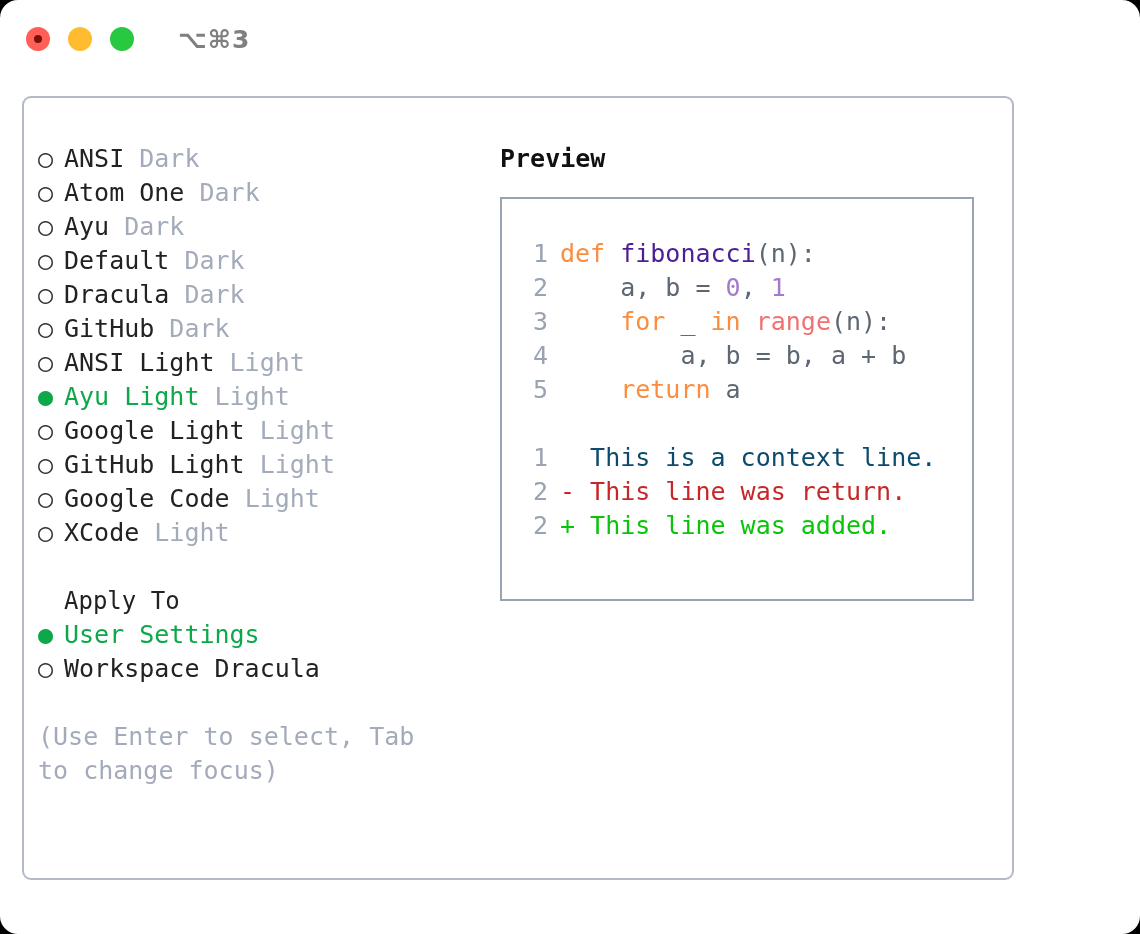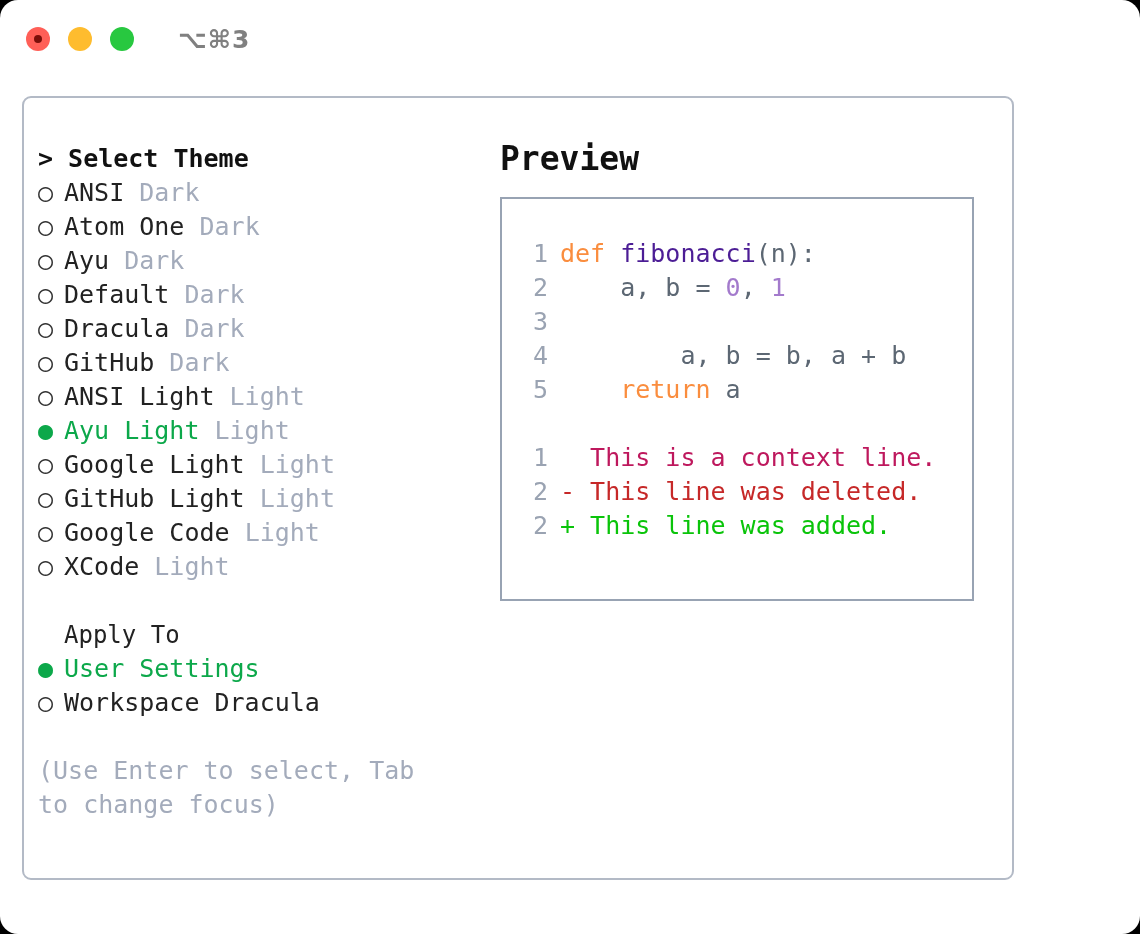--- a/index.html
+++ b/index.html
@@ -156,21 +156,21 @@
 
   
   .right-col {
     position: absolute;
     left: 476px;
     top: 44px;
     width: 500px;
   }
 
   .preview-title {
-    font-size: 33px;
+    font-size: 25px;
     font-weight: 700;
     color: #111111;
     line-height: 34px;
   }
 
   .code-box {
     margin-top: 21px;
     width: 474px;
     height: 404px;
     border: 2px solid #98a3b3;
@@ -197,21 +197,21 @@
 
   .tok-kw   { color: #fa8d3e; }
   .tok-fn   { color: #4c1d95; }
   .tok-pun  { color: #5c6773; }
   .tok-num  { color: #a37acc; }
   .tok-bi   { color: #f07171; }
   .tok-var  { color: #5c6773; }
 
   .blank-line { height: 34px; }
 
-  .diff-ctx { color: #be185d; }
+  .diff-ctx { color: #0c4a6e; }
   .diff-del { color: #c62828; }
   .diff-add { color: #0ac40a; }
 </style>
 </head>
 <body>
 
 <div class="window">
 
   <div class="titlebar">
     <div class="traffic">
@@ -219,21 +219,20 @@
       <span class="light yellow"></span>
       <span class="light green"></span>
     </div>
     <div class="shortcut">⌥⌘3</div>
   </div>
 
   <div class="panel">
     <div class="panel-inner">
 
       <div class="left-col">
-        <div class="section-head">&gt; Select Theme</div>
         <div id="theme-list">
             <div class="opt-row"><span class="marker empty">○</span><span class="opt-label">ANSI</span><span class="opt-tag"> Dark</span></div>
             <div class="opt-row"><span class="marker empty">○</span><span class="opt-label">Atom One</span><span class="opt-tag"> Dark</span></div>
             <div class="opt-row"><span class="marker empty">○</span><span class="opt-label">Ayu</span><span class="opt-tag"> Dark</span></div>
             <div class="opt-row"><span class="marker empty">○</span><span class="opt-label">Default</span><span class="opt-tag"> Dark</span></div>
             <div class="opt-row"><span class="marker empty">○</span><span class="opt-label">Dracula</span><span class="opt-tag"> Dark</span></div>
             <div class="opt-row"><span class="marker empty">○</span><span class="opt-label">GitHub</span><span class="opt-tag"> Dark</span></div>
             <div class="opt-row"><span class="marker empty">○</span><span class="opt-label">ANSI Light</span><span class="opt-tag"> Light</span></div>
             <div class="opt-row"><span class="marker filled">●</span><span class="opt-label selected">Ayu Light</span><span class="opt-tag"> Light</span></div>
             <div class="opt-row"><span class="marker empty">○</span><span class="opt-label">Google Light</span><span class="opt-tag"> Light</span></div>
@@ -255,28 +254,28 @@
 
         <div class="hint">(Use Enter to select, Tab to change focus)</div>
       </div>
 
       <div class="right-col">
         <div class="preview-title">Preview</div>
         <div class="code-box">
           <div id="code-lines">
               <div class="code-line"><span class="lineno">1</span><span class="code-text"><span class="tok-kw">def </span><span class="tok-fn">fibonacci</span><span class="tok-pun">(n):</span></span></div>
               <div class="code-line"><span class="lineno">2</span><span class="code-text"><span class="tok-var">    a, b = </span><span class="tok-num">0</span><span class="tok-pun">, </span><span class="tok-num">1</span></span></div>
-              <div class="code-line"><span class="lineno">3</span></div>
+              <div class="code-line"><span class="lineno">3</span><span class="code-text"><span class="tok-var">    </span><span class="tok-kw">for</span><span class="tok-var"> _ </span><span class="tok-kw">in</span><span class="tok-var"> </span><span class="tok-bi">range</span><span class="tok-pun">(n):</span></span></div>
               <div class="code-line"><span class="lineno">4</span><span class="code-text"><span class="tok-var">        a, b = b, a + b</span></span></div>
               <div class="code-line"><span class="lineno">5</span><span class="code-text"><span class="tok-var">    </span><span class="tok-kw">return</span><span class="tok-var"> a</span></span></div>
             </div>
           <div class="blank-line"></div>
           <div id="diff-lines">
               <div class="code-line"><span class="lineno">1</span><span class="code-text diff-ctx">  This is a context line.</span></div>
-              <div class="code-line"><span class="lineno">2</span><span class="code-text diff-del">- This line was deleted.</span></div>
+              <div class="code-line"><span class="lineno">2</span><span class="code-text diff-del">- This line was return.</span></div>
               <div class="code-line"><span class="lineno">2</span><span class="code-text diff-add">+ This line was added.</span></div>
             </div>
         </div>
       </div>
 
     </div>
   </div>
 
 </div>
 

